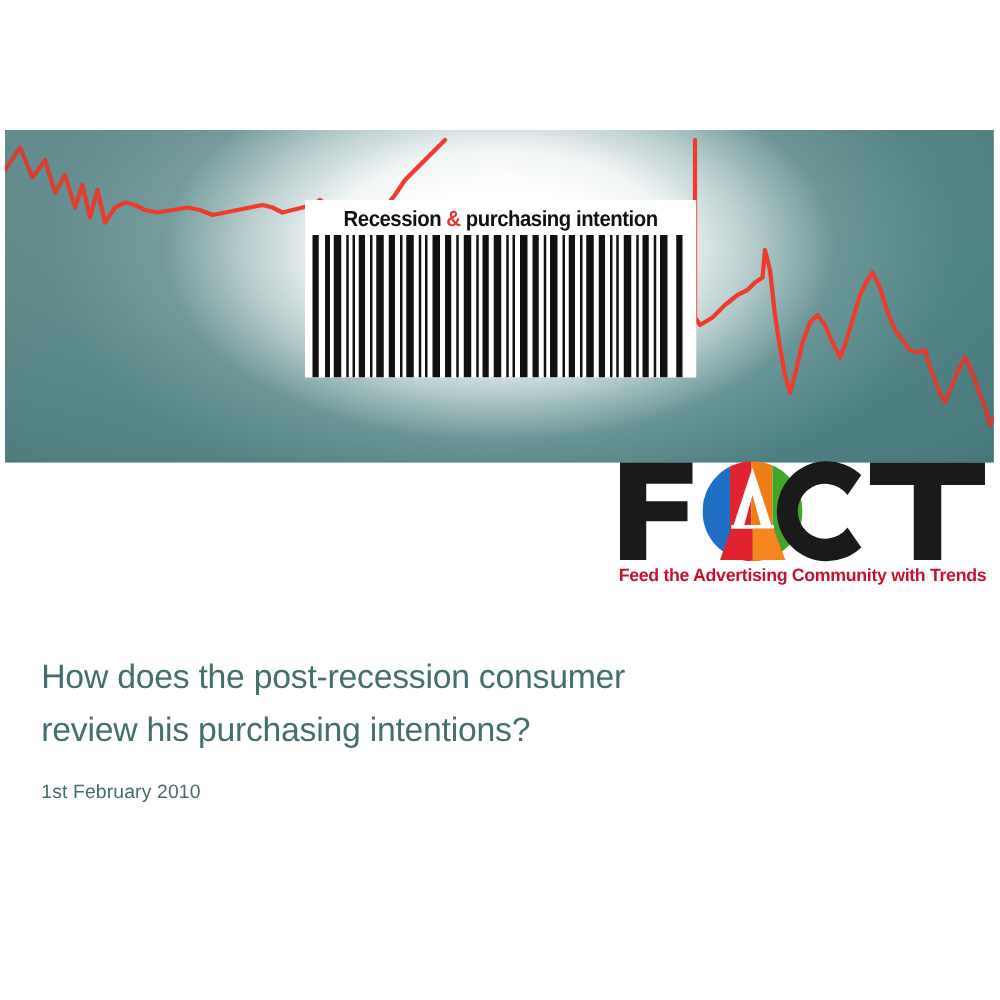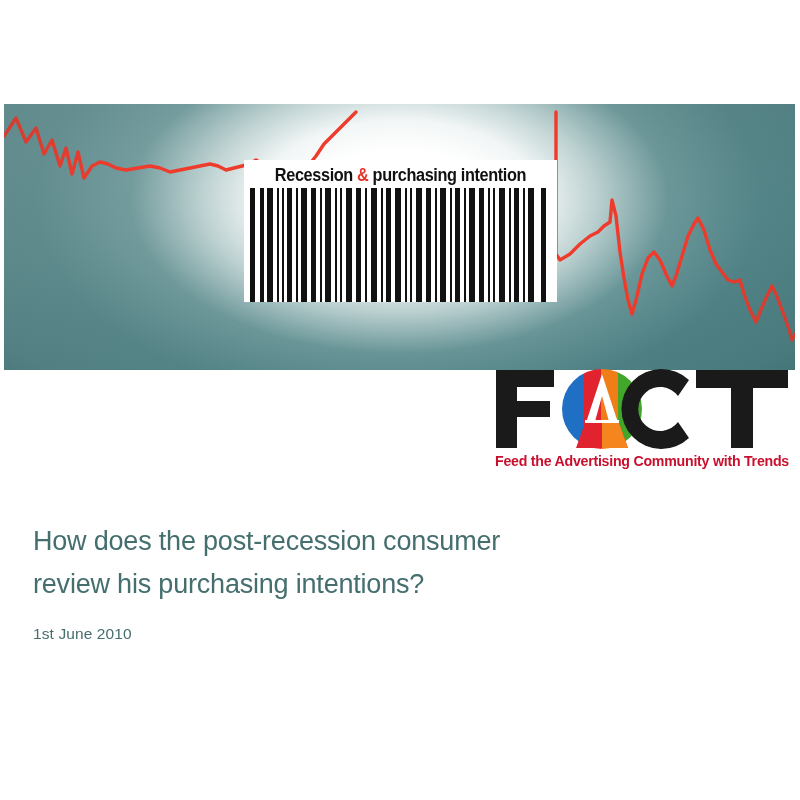--- a/index.html
+++ b/index.html
@@ -254,16 +254,16 @@
           <path d="M204 2 H296 V20 H261 V80 H239 V20 H204 Z" fill="#1a1a1a"></path>
         </g>
       </svg>
     </div>
     <div class="logo-tagline">Feed the Advertising Community with Trends</div>
   </div>
 
   <div class="title-block">
     <h1 class="slide-title">How does the post-recession consumer
 review his purchasing intentions?</h1>
-    <p class="slide-date">1st June 2010</p>
+    <p class="slide-date">1st February 2010</p>
   </div>
 
 </div>
 
 </body></html>

